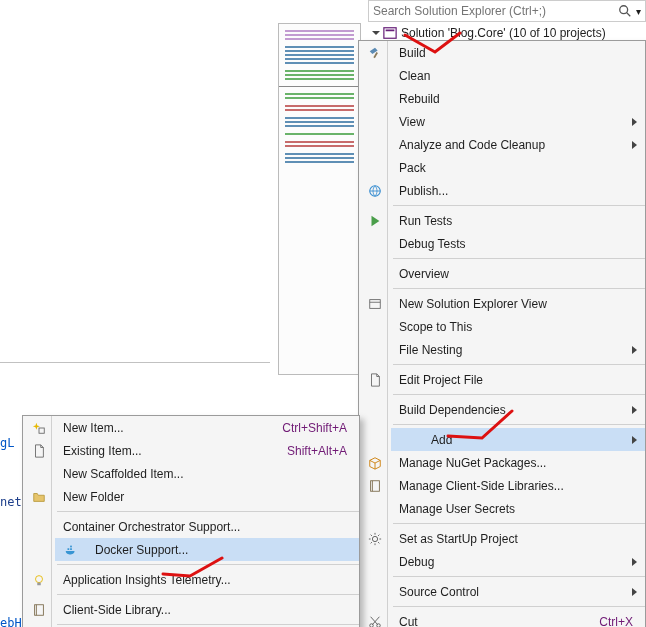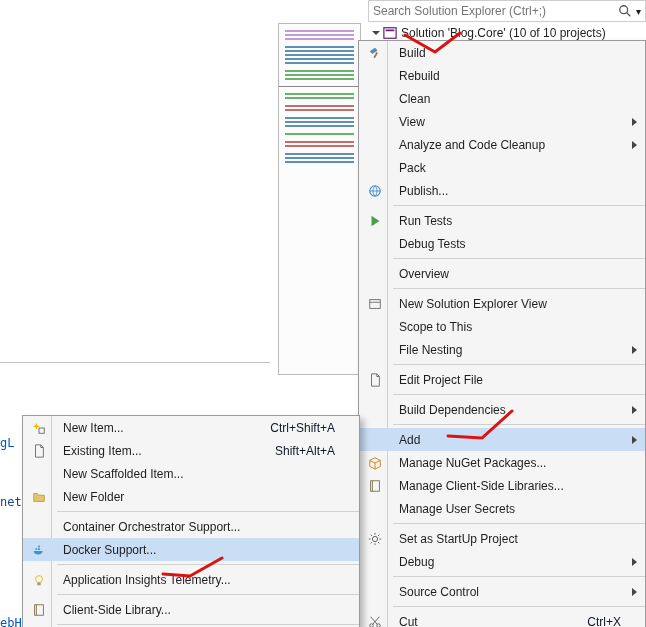--- a/index.html
+++ b/index.html
@@ -85,29 +85,29 @@
     background:#f5f5f5;
     border:1px solid #9b9b9b;
     box-shadow: 4px 4px 6px rgba(0,0,0,.25);
   }
   .ctx-item {
     display:flex; align-items:center;
     height:23px;
     padding-left:6px;
     position:relative;
   }
-  .ctx-item.highlight { background:#c9def5; }
+  .ctx-item.highlight { background:#c9def5;margin-left:32px; }
   .ctx-icon { width:20px; display:flex; justify-content:center;}
   .ctx-icon svg{width:14px;height:14px;}
   .ctx-gutter {
     position:absolute; left:28px; top:0; bottom:0; width:1px;
     background:#d0d0d0;
   }
   .ctx-label { margin-left:14px; }
-  .ctx-short { position:absolute; right:24px; color:#0f172a;}
+  .ctx-short { position:absolute; right:12px; color:#701a75;}
   .ctx-sep {
     height:1px; background:#d0d0d0;
     margin: 3px 0 3px 34px;
   }
   .ctx-arrow {
     position:absolute; right:8px;
     border-left:5px solid #444; border-top:4px solid transparent;
     border-bottom:4px solid transparent; width:0;height:0;
   }
 
@@ -207,25 +207,25 @@
       <span class="ctx-icon">
         <svg width="14" height="14" viewBox="0 0 16 16">
           <path d="M2 6l6-4 3 3-6 4z" fill="#5b8ab3"></path>
           <rect x="8" y="7" width="2" height="7" fill="#8a7a5b" transform="rotate(30 9 10)"></rect>
         </svg>
       </span>
       <span class="ctx-label">Build</span>
     </div>
     <div class="ctx-item">
       <span class="ctx-icon"></span>
+      <span class="ctx-label">Clean</span>
+    </div>
+    <div class="ctx-item">
+      <span class="ctx-icon"></span>
       <span class="ctx-label">Rebuild</span>
-    </div>
-    <div class="ctx-item">
-      <span class="ctx-icon"></span>
-      <span class="ctx-label">Clean</span>
     </div>
     <div class="ctx-item">
       <span class="ctx-icon"></span>
       <span class="ctx-label">View</span>
       <span class="ctx-arrow"></span>
     </div>
     <div class="ctx-item">
       <span class="ctx-icon"></span>
       <span class="ctx-label">Analyze and Code Cleanup</span>
       <span class="ctx-arrow"></span>

